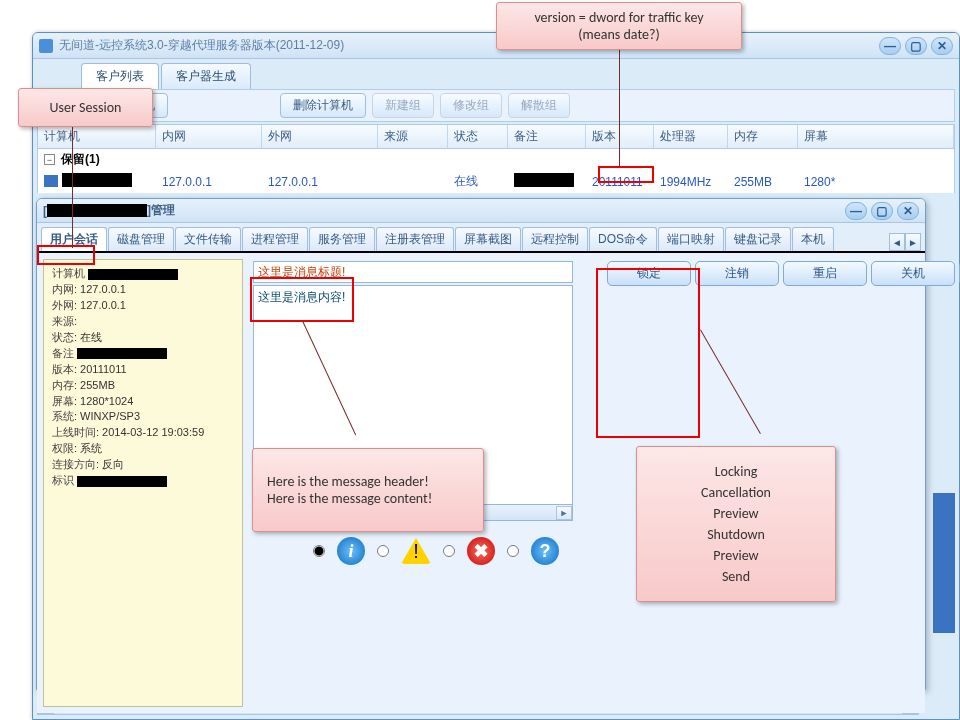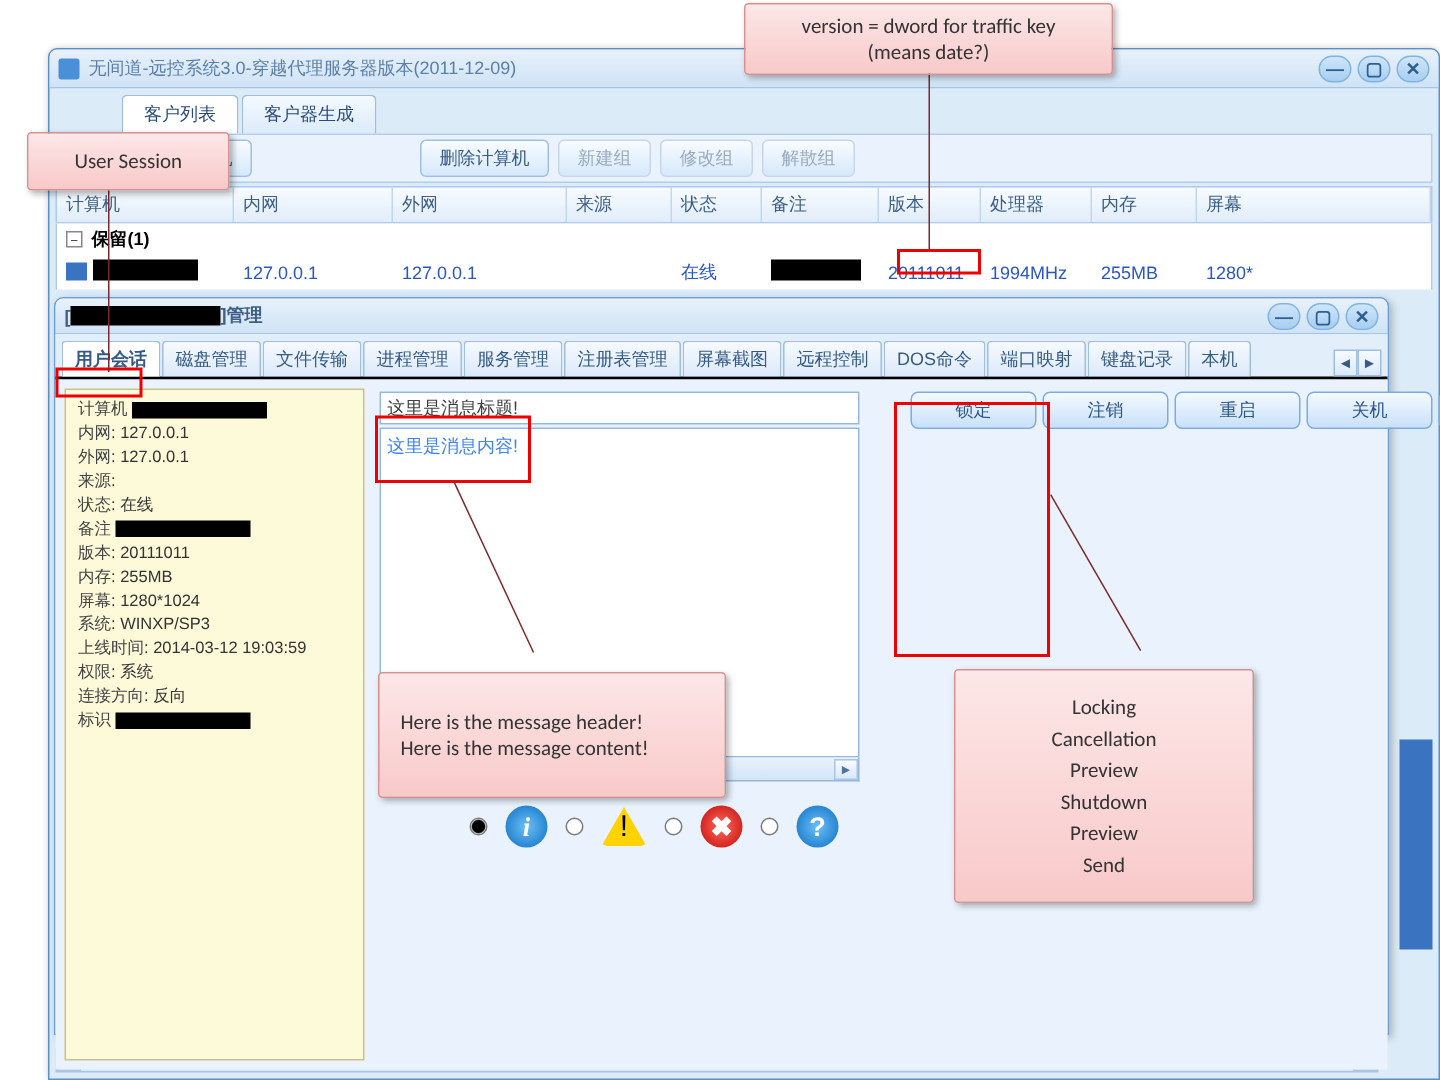--- a/index.html
+++ b/index.html
@@ -49,22 +49,22 @@
   .tab-scroll { display:flex; margin-left:auto; gap:0; }
   .tab-scroll-btn { width:16px; height:18px; background:linear-gradient(#f6faff,#dce9fa); border:1px solid #a0bedd; display:flex; align-items:center; justify-content:center; color:#355b85; cursor:pointer; font-size:10px; }
 
   
   .sub-content { position:relative; display:flex; height:460px; background:#eaf3fd; }
   .info-pane { width:200px; background:#fdfad9; border:1px solid #c6c095; margin:6px; padding:6px 8px; font-size:11px; color:#333; line-height:1.45; }
   .info-pane .lbl { color:#444; }
   .info-pane .redact2 { background:#000; display:inline-block; height:11px; vertical-align:middle; }
 
   .msg-area { flex:1; padding:8px 4px; }
-  .msg-header-input { width:320px; border:1px solid #94b7dd; background:#fff; padding:3px 4px; font-size:12px; color:#404040; }
-  .msg-body { width:320px; height:220px; border:1px solid #94b7dd; background:#fff; margin-top:2px; padding:3px 4px; font-size:12px; color:#3b82f6; }
+  .msg-header-input { width:320px; border:1px solid #94b7dd; background:#fff; padding:3px 4px; font-size:12px; color:#c2410c; }
+  .msg-body { width:320px; height:220px; border:1px solid #94b7dd; background:#fff; margin-top:2px; padding:3px 4px; font-size:12px; color:#0c4a6e; }
   .scroller { width:320px; height:16px; background: linear-gradient(#e9f2fd,#d3e5fa); border:1px solid #94b7dd; border-top:none; display:flex; align-items:center; }
   .sc-btn { width:16px; height:14px; border:1px solid #a9c6e6; background:linear-gradient(#f7fbff,#dbe8f9); display:flex; align-items:center; justify-content:center; font-size:9px; color:#4a74a3; }
 
   
   .icon-row { display:flex; align-items:center; gap:12px; margin-top:16px; margin-left:60px; }
   .radio { width:12px; height:12px; border:1px solid #7a7a7a; border-radius:50%; display:inline-block; vertical-align:middle; background:#fff; }
   .radio.sel { background: radial-gradient(circle, #000 0 4px, #fff 5px); }
   .big-icon { width:28px; height:28px; border-radius:50%; display:inline-flex; align-items:center; justify-content:center; color:#fff; font-weight:bold; font-size:18px; }
   .ic-info { background: radial-gradient(circle,#6cc0f7,#0b6cc3); font-family: Georgia, serif; font-style: italic; }
   .ic-warn { width:30px; height:26px; background:#ffd200; color:#000; font-size:20px; border-radius:4px; clip-path: polygon(50% 0, 100% 100%, 0 100%); display:inline-flex; align-items:flex-end; justify-content:center; padding-bottom:1px; }

